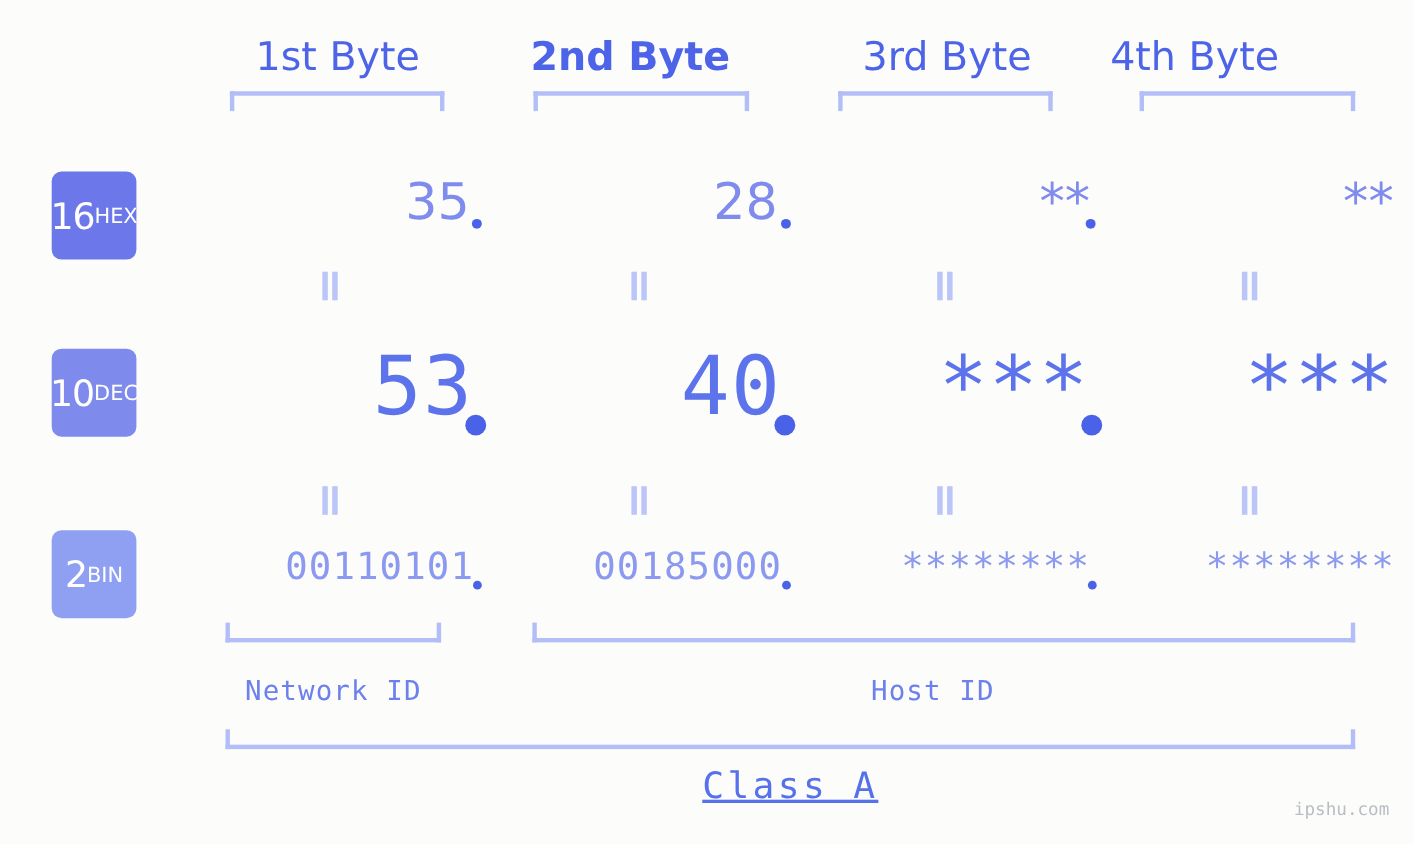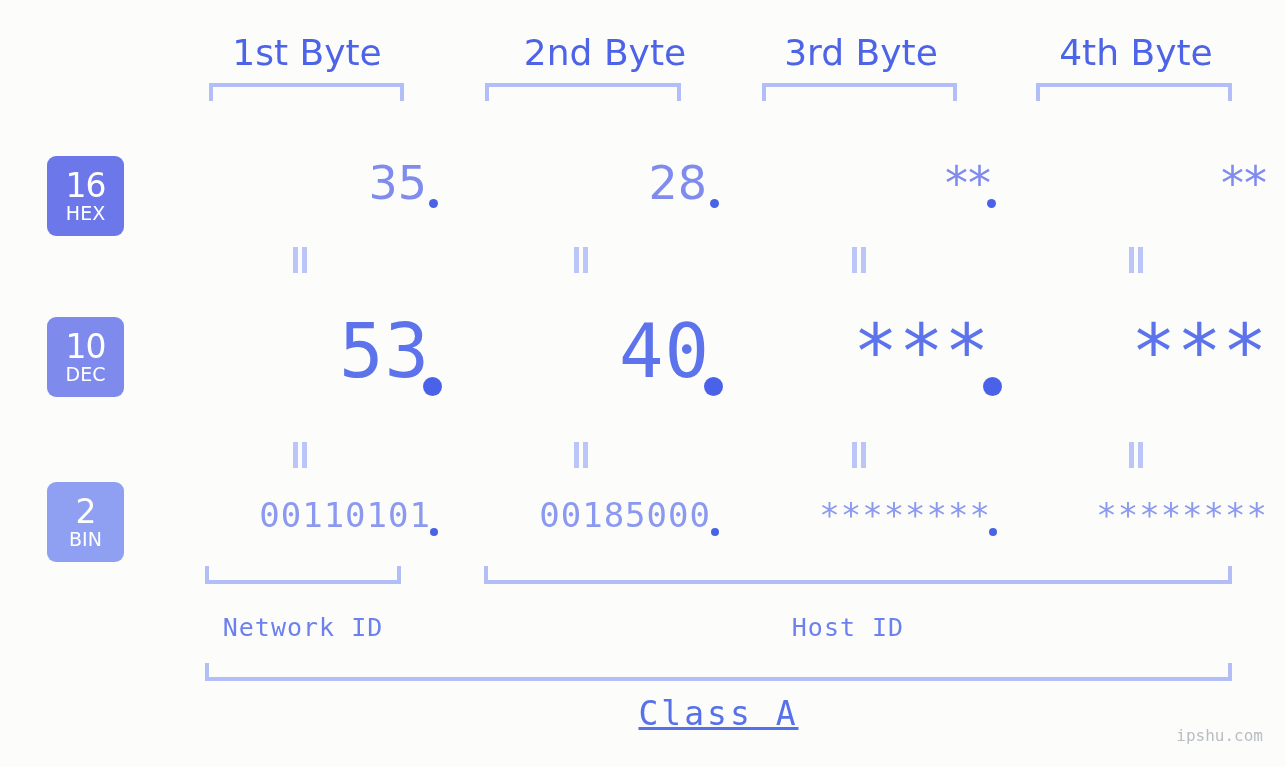--- a/index.html
+++ b/index.html
@@ -54,21 +54,21 @@
 
   
   .badge {
     position: absolute;
     left: 47px;
     width: 77px;
     height: 80px;
     border-radius: 9px;
     color: #ffffff;
     display: flex;
-    flex-direction: column;
+    flex-direction: row;
     align-items: center;
     justify-content: center;
     line-height: 1;
   }
   .badge .num {
     font-size: 33px;
     font-weight: 400;
     letter-spacing: -1px;
   }
   .badge .name {
@@ -170,23 +170,23 @@
     color: #b9bdc4;
     letter-spacing: 0px;
   }
 </style>
 </head>
 <body>
 
 <div class="stage">
 
   <div class="byte-header" style="left:177px;">1st Byte</div>
-  <div class="byte-header" style="left:475px;">2nd Byte</div>
+  <div class="byte-header" style="left:443px;font-weight:bold;">2nd Byte</div>
   <div class="byte-header" style="left:731px;">3rd Byte</div>
-  <div class="byte-header" style="left:1006px;">4th Byte</div>
+  <div class="byte-header" style="left:956px;">4th Byte</div>
 
   <div class="bracket-down" style="left:209px;  top:83px; width:195px;"></div>
   <div class="bracket-down" style="left:485px;  top:83px; width:196px;"></div>
   <div class="bracket-down" style="left:762px;  top:83px; width:195px;"></div>
   <div class="bracket-down" style="left:1036px; top:83px; width:196px;"></div>
 
   <div class="badge badge-hex">
     <span class="num">16</span>
     <span class="name">HEX</span>
   </div>

